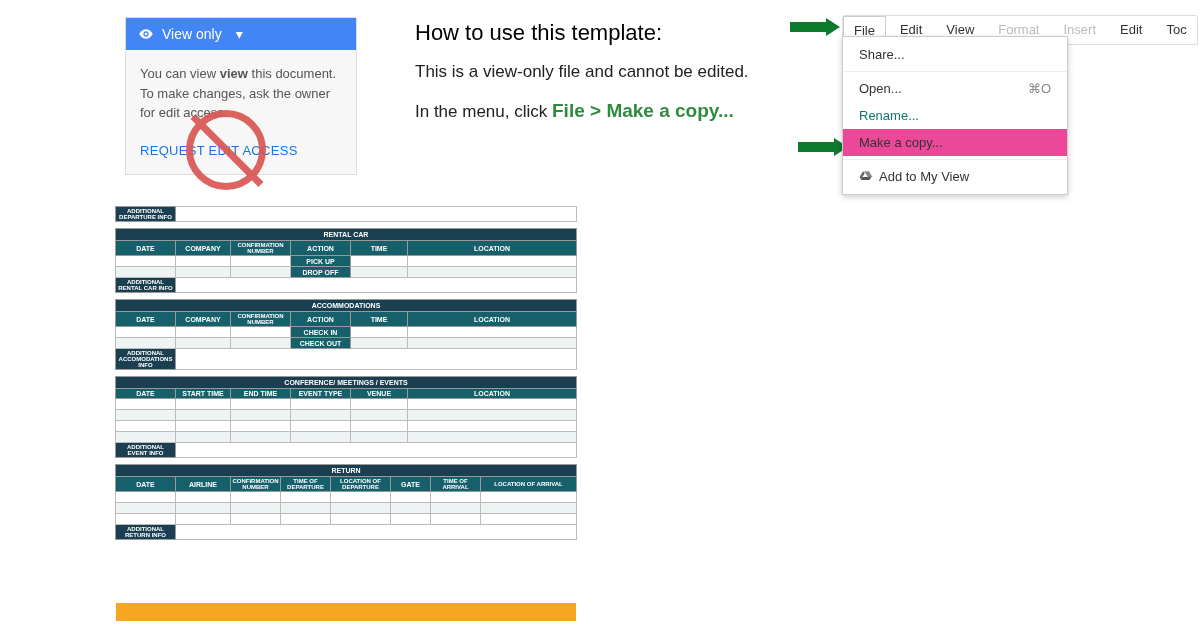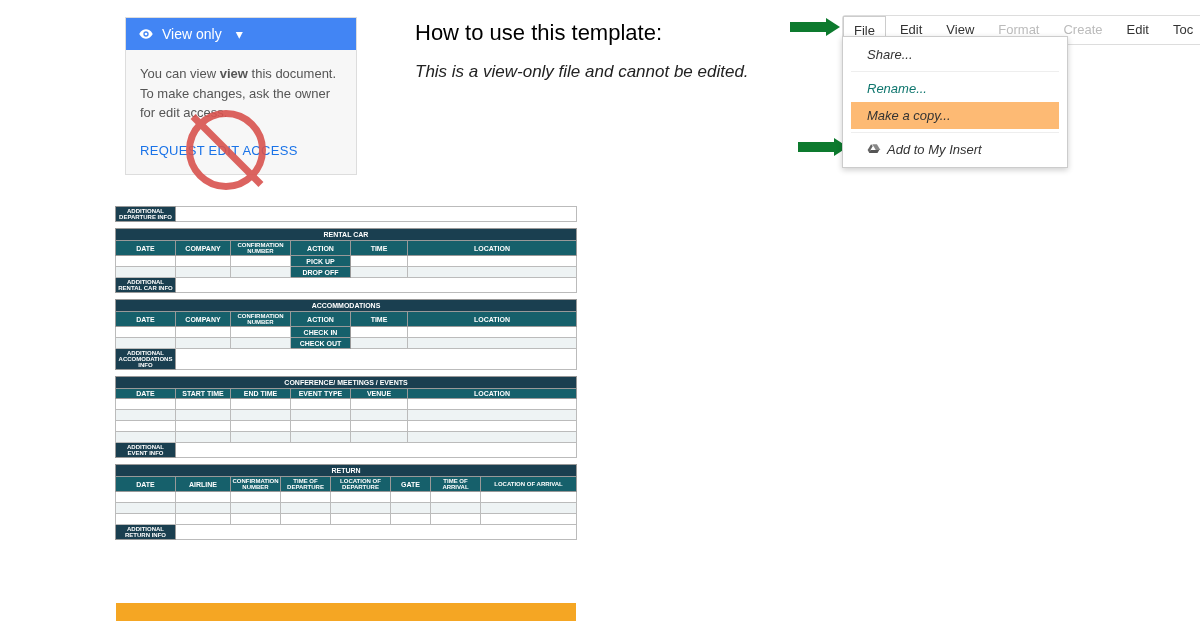--- a/index.html
+++ b/index.html
@@ -12,40 +12,40 @@
 .view-only-btn .caret { margin-left: 6px; }
 .view-body { background: #f7f7f7; padding: 14px; font-size: 13px; color: #555; line-height: 1.5; }
 .req-link { color: #1a73e8; margin-top: 18px; display: block; letter-spacing: 0.3px; font-size: 13px; }
 
 .no-symbol { position: absolute; left: 186px; top: 110px; width: 80px; height: 80px; border: 7px solid #d9534f; border-radius: 50%; opacity: 0.9; }
 .no-symbol::after { content: ''; position: absolute; width: 96px; height: 7px; background: #d9534f; top: 30px; left: -14px; transform: rotate(45deg); }
 
 
 .instructions { position: absolute; left: 415px; top: 20px; width: 400px; }
 .instructions h2 { font-size: 22px; font-weight: normal; margin-bottom: 14px; color: #000; }
-.instructions p { font-size: 17px; color: #222; margin-bottom: 14px; line-height: 1.4; font-style: italic; }
+.instructions p { font-size: 17px; color: #222; margin-bottom: 14px; line-height: 1.4; }
 .instructions .bold { font-weight: bold; }
 .instructions .green { color: #2e8b3d; font-weight: bold; font-size: 19px; }
 
 
 .arrow { position: absolute; width: 50px; height: 18px; }
 .arrow-shaft { position: absolute; top: 4px; width: 38px; height: 10px; background: #0d7a2e; }
 .arrow-head { position: absolute; right: 0; top: 0; width: 0; height: 0; border-top: 9px solid transparent; border-bottom: 9px solid transparent; border-left: 14px solid #0d7a2e; }
 .arrow1 { left: 790px; top: 18px; }
 .arrow2 { left: 798px; top: 138px; }
 
 
 .menubar { position: absolute; left: 842px; top: 15px; display: flex; gap: 4px; font-size: 13px; color: #333; background: #fff; border: 1px solid #ddd; border-radius: 3px 3px 0 0; padding: 0; }
 .menubar span { padding: 6px 10px; cursor: pointer; }
 .menubar .active { border: 1px solid #ccc; border-bottom: none; background: #fff; }
 .menubar .disabled { color: #bbb; }
-.dropdown { position: absolute; left: 842px; top: 36px; width: 226px; background: #fff; border: 1px solid #ccc; box-shadow: 0 2px 6px rgba(0,0,0,0.2); font-size: 13px; padding: 4px 8px; font-style: italic; }
+.dropdown { position: absolute; left: 842px; top: 36px; width: 226px; background: #fff; border: 1px solid #ccc; box-shadow: 0 2px 6px rgba(0,0,0,0.2); font-size: 13px; padding: 4px 0; }
 .dropdown .item { padding: 6px 16px; color: #333; display: flex; justify-content: space-between; align-items: center; }
 .dropdown .item.disabled { color: #0f766e; }
-.dropdown .item.highlight { background: #fdba74; }
+.dropdown .item.highlight { background: #ec4899; }
 .dropdown .item .sub { color: #999; font-size: 11px; }
 .dropdown .item .shortcut { color: #888; }
 .dropdown hr { border: none; border-top: 1px solid #eee; margin: 3px 0; }
 .drive-icon { width: 14px; height: 14px; margin-right: 6px; }
 
 
 .sheet { position: absolute; left: 115px; top: 206px; width: 462px; }
 table { border-collapse: collapse; width: 100%; }
 td, th { border: 1px solid #999; font-size: 7px; text-align: center; padding: 1px; color: #fff; font-weight: bold; }
 .hdr-teal { background: #16606b; color: #fff; }
@@ -73,61 +73,66 @@
   <div class="view-body">
     <span>You can view </span><b>view</b><span> this document. To make changes, ask the owner for edit access.</span>
     <span class="req-link">REQUEST EDIT ACCESS</span>
   </div>
 </div>
 <div class="no-symbol"></div>
 
 <div class="instructions">
   <h2>How to use this template:</h2>
   <p>This is a view-only file and cannot be edited.</p>
+  <p><span>In the menu, click </span><span class="green">File &gt; Make a copy...</span></p>
 </div>
 
 <div class="arrow arrow1">
     <div class="arrow-shaft"></div>
     <div class="arrow-head"></div>
   </div>
 <div class="arrow arrow2">
     <div class="arrow-shaft"></div>
     <div class="arrow-head"></div>
   </div>
 
 <div class="menubar">
   <span class="active">File</span>
   <span>Edit</span>
   <span>View</span>
   <span class="disabled">Format</span>
-  <span class="disabled">Create</span>
+  <span class="disabled">Insert</span>
   <span>Edit</span>
   <span>Toc</span>
 </div>
 
 <div class="dropdown">
   <div class="item">
       <span>Share...</span>
     </div>
   <hr>
+  <div class="item">
+      <span>Open...</span>
+      <span class="shortcut">⌘O</span>
+    </div>
   <div class="item disabled">
       <span>Rename...</span>
     </div>
   <div class="item highlight">
       <span>Make a copy...</span>
     </div>
   <hr>
   <div class="item">
     <span style="display:flex;align-items:center;">
       <svg class="drive-icon" viewBox="0 0 24 24">
           <path fill="#666" d="M7 2l-6 10 3 5h5l-3-5 4-7z"></path>
           <path fill="#888" d="M9 2h8l6 10h-8z"></path>
           <path fill="#555" d="M4 17l3-5h14l-3 5z"></path>
         </svg>
-      <span>Add to My Insert</span>
+      <span>Add to My View</span>
     </span>
   </div>
 </div>
 
 <div class="sheet">
 <table>
   <tbody>
         <tr>
           <td class="hdr-footer" style="width:60px;font-size:6px;">ADDITIONAL DEPARTURE INFO</td>
           <td class="cell" colspan="7"></td>

